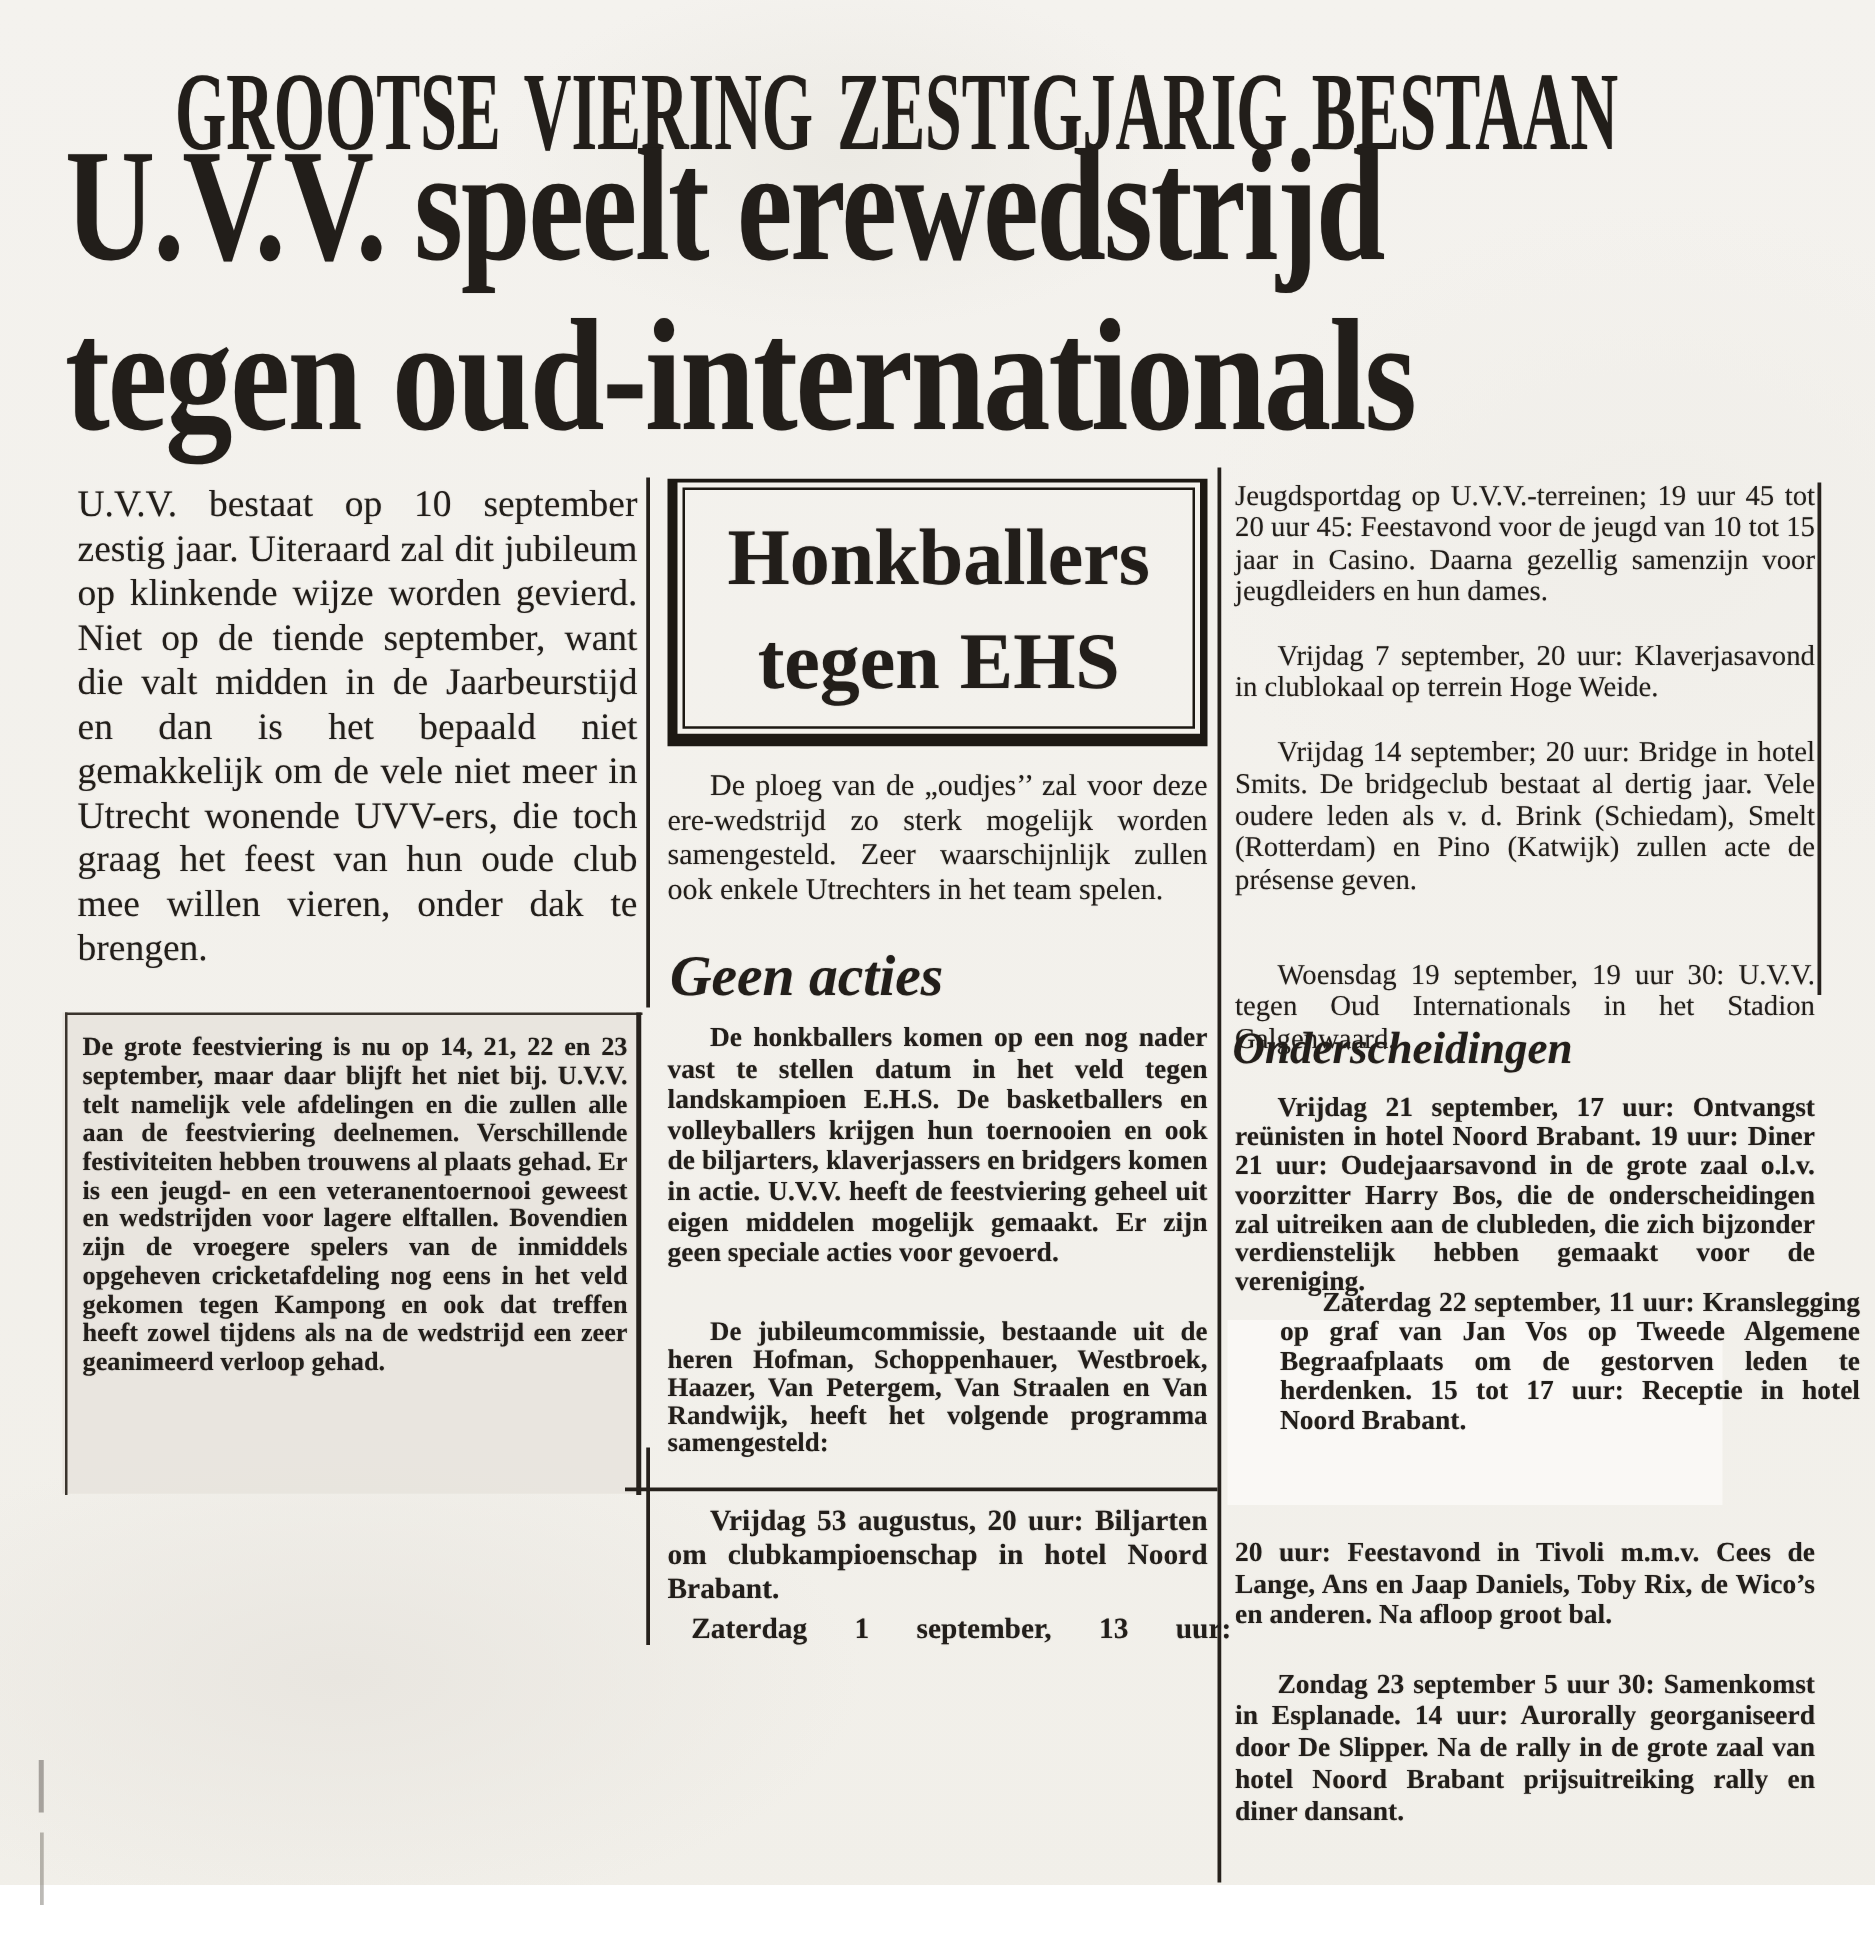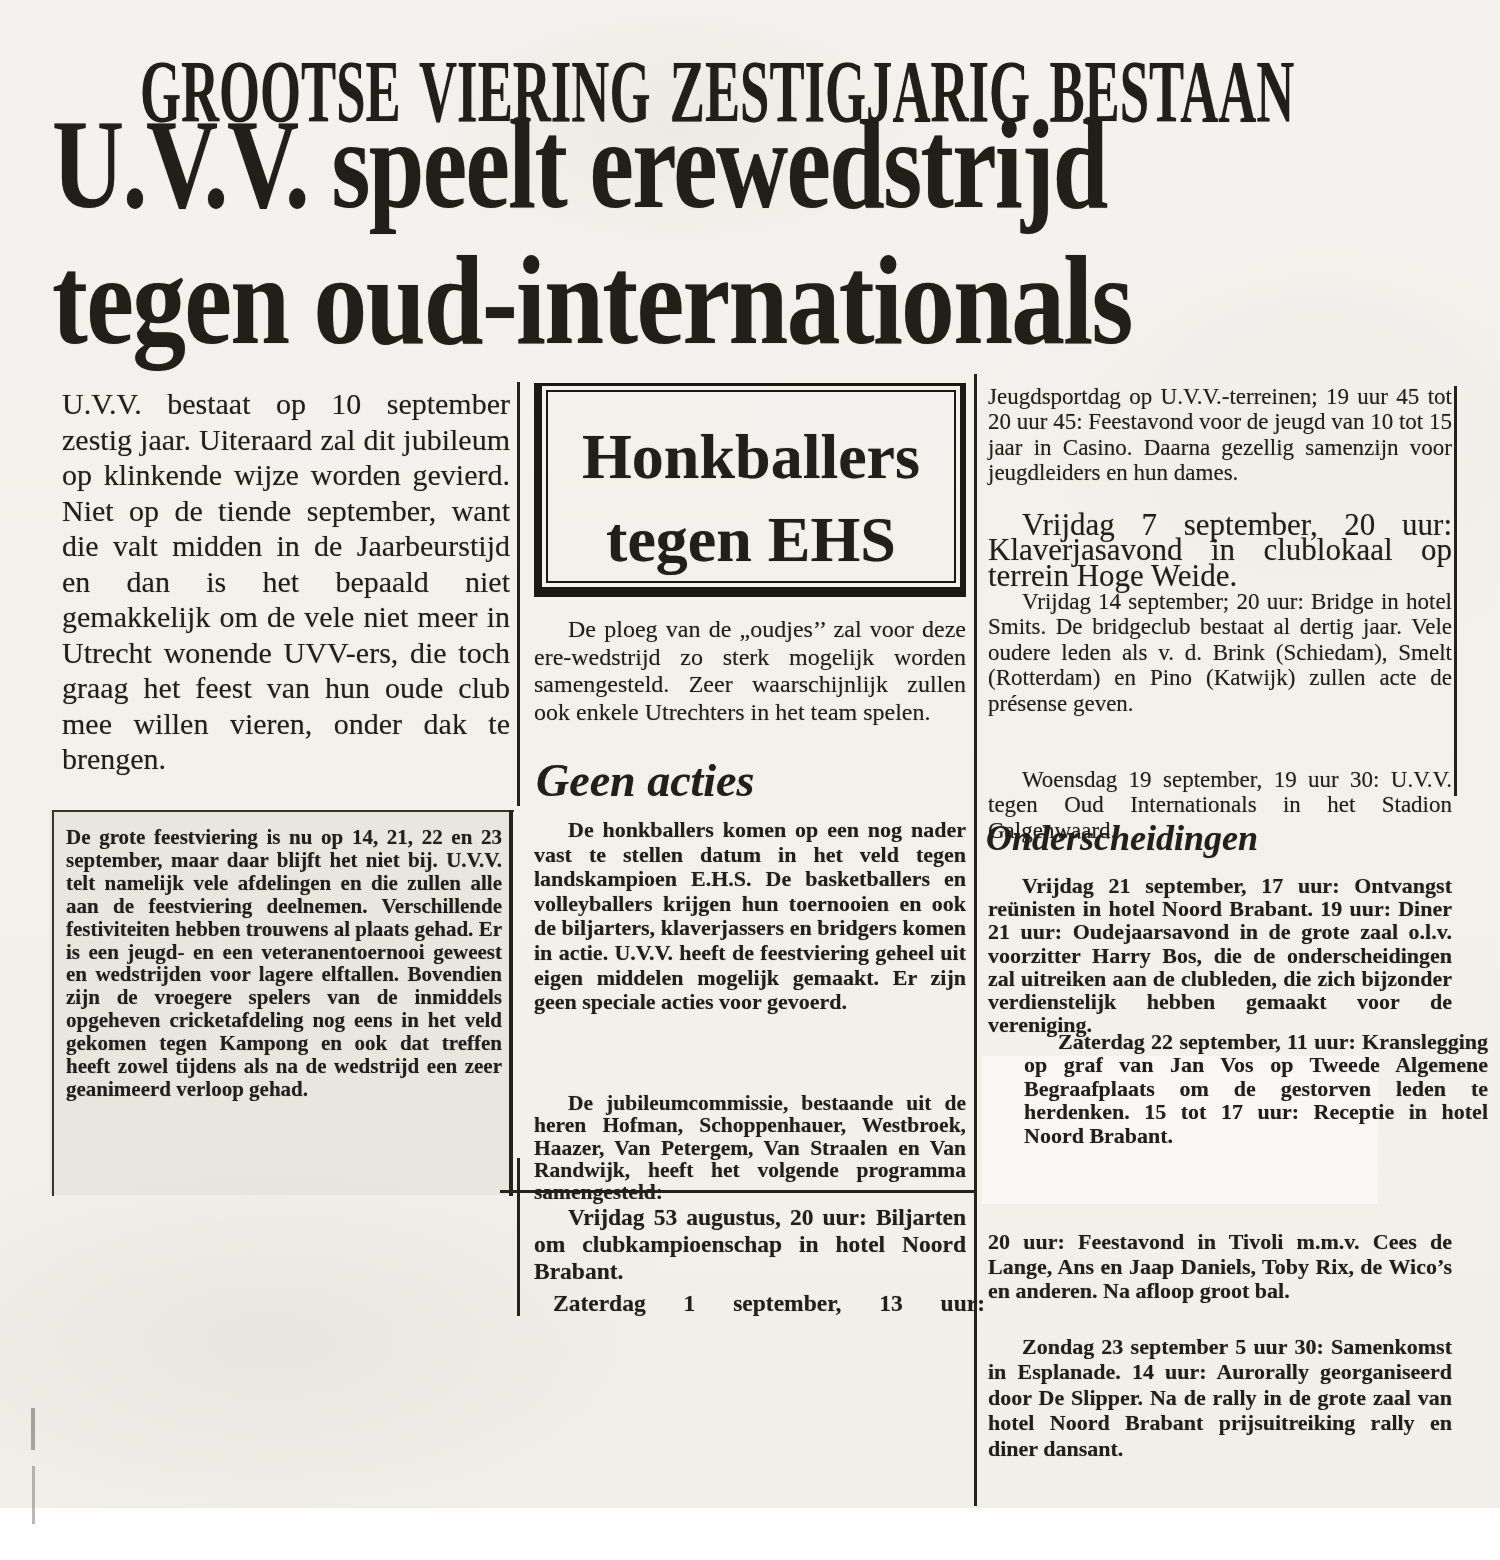--- a/index.html
+++ b/index.html
@@ -59,31 +59,31 @@
   
   .ehs-box{
     left:534px; top:383px; width:432px; height:214px; box-sizing:border-box;
     border-style:solid; border-color:#1c1813;
     border-width:3px 6px 10px 8px;
   }
   .ehs-inner{
     position:absolute; left:4px; top:4px; right:4px; bottom:4px;
     border:2px solid #1c1813; text-align:center;
   }
-  .ehs-title{ font-size:64px; font-weight:bold; line-height:1.3; padding-top:23px;}
+  .ehs-title{ font-size:64px; font-weight:bold; line-height:1.3; padding-top:12px;}
   .p-ploeg{ left:534px; top:616px; width:432px; font-size:24px; line-height:27.6px;}
   .h-geen{ left:536px; top:758px; font-size:46px; font-weight:bold; font-style:italic; line-height:1; white-space:nowrap;}
   .p-honk{ left:534px; top:818px; width:432px; font-size:22px; line-height:24.6px;}
-  .p-comm{ left:534px; top:1092px; width:432px; font-size:21.5px; line-height:22.3px;}
+  .p-comm{ left:534px; top:1054px; width:432px; font-size:21.5px; line-height:22.3px;}
   .p-v31 { left:534px; top:1204px; width:432px; font-size:23.5px; line-height:27px;}
   .p-z1  { left:534px; top:1290px; width:432px; font-size:23.5px; line-height:27px; text-align:justify; text-align-last:justify;margin-left:19px;}
 
   
   .p-jeugd{ left:988px; top:384px; width:464px; font-size:23px; line-height:25.4px;}
-  .p-v7  { left:988px; top:512px; width:464px; font-size:31px; line-height:25.4px;}
+  .p-v7  { left:988px; top:512px; width:464px; font-size:23px; line-height:25.4px;}
   .p-v14 { left:988px; top:589px; width:464px; font-size:23px; line-height:25.4px;}
   .p-w19 { left:988px; top:767px; width:464px; font-size:23px; line-height:25.4px;}
   .h-onder{ left:986px; top:820px; font-size:36px; font-weight:bold; font-style:italic; line-height:1; white-space:nowrap;}
   .p-v21 { left:988px; top:874px; width:464px; font-size:22px; line-height:23.2px;}
   .p-z22 { left:988px; top:1030px; width:464px; font-size:22px; line-height:23.4px;margin-left:36px;}
   .p-20u { left:988px; top:1230px; width:464px; font-size:22px; line-height:24.6px;}
   .p-z23 { left:988px; top:1334px; width:464px; font-size:22px; line-height:25.4px;}
 </style>
 </head>
 <body>

